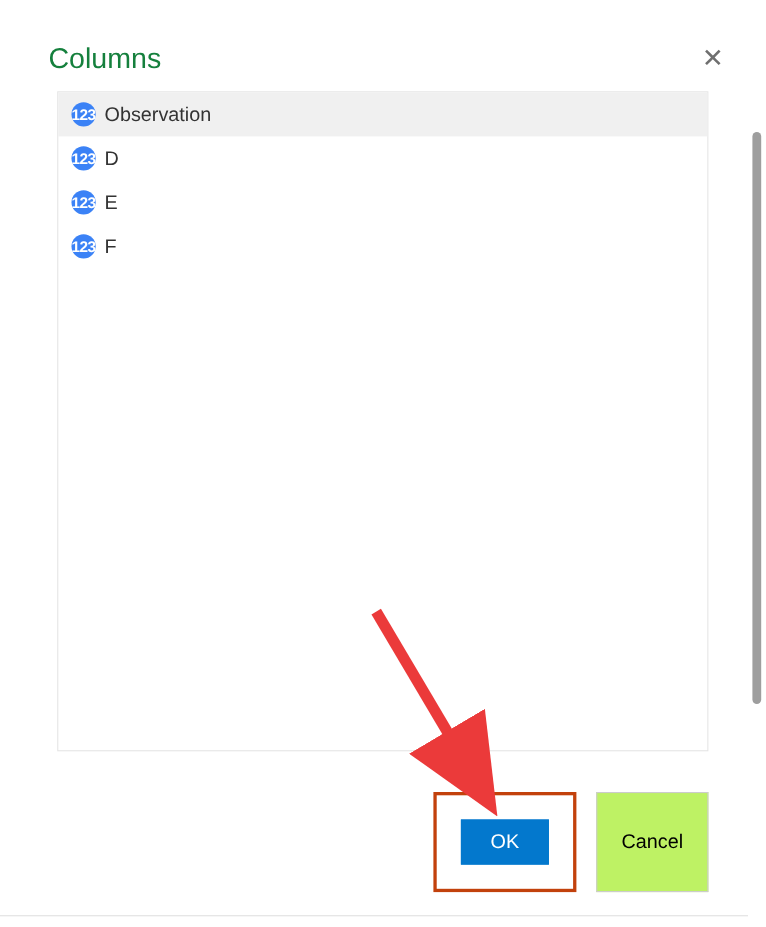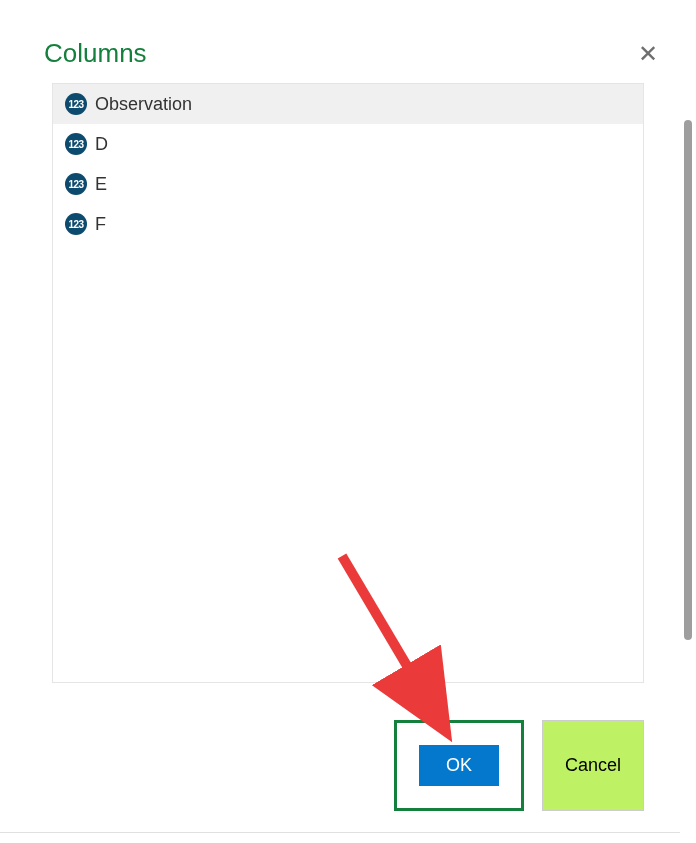--- a/index.html
+++ b/index.html
@@ -50,39 +50,39 @@
       font-size: 18px;
       color: #333;
     }
     .column-item.selected {
       background: #f0f0f0;
     }
     .type-icon {
       width: 22px;
       height: 22px;
       border-radius: 50%;
-      background: #0c4a6e;
+      background: #3b82f6;
       color: #fff;
       display: flex;
       align-items: center;
       justify-content: center;
-      font-size: 10px;
+      font-size: 14px;
       font-weight: 700;
       letter-spacing: -0.5px;
       flex-shrink: 0;
     }
     .dialog-footer {
       position: absolute;
       bottom: 32px;
       right: 52px;
       display: flex;
       gap: 18px;
     }
     .ok-highlight {
-      border: 3px solid #15803d;
+      border: 3px solid #c2410c;
       padding: 22px;
       display: inline-block;
     }
     .btn {
       padding: 9px 22px;
       font-size: 18px;
       border: 1px solid #ccc;
       background: #bef264;
       cursor: pointer;
     }

